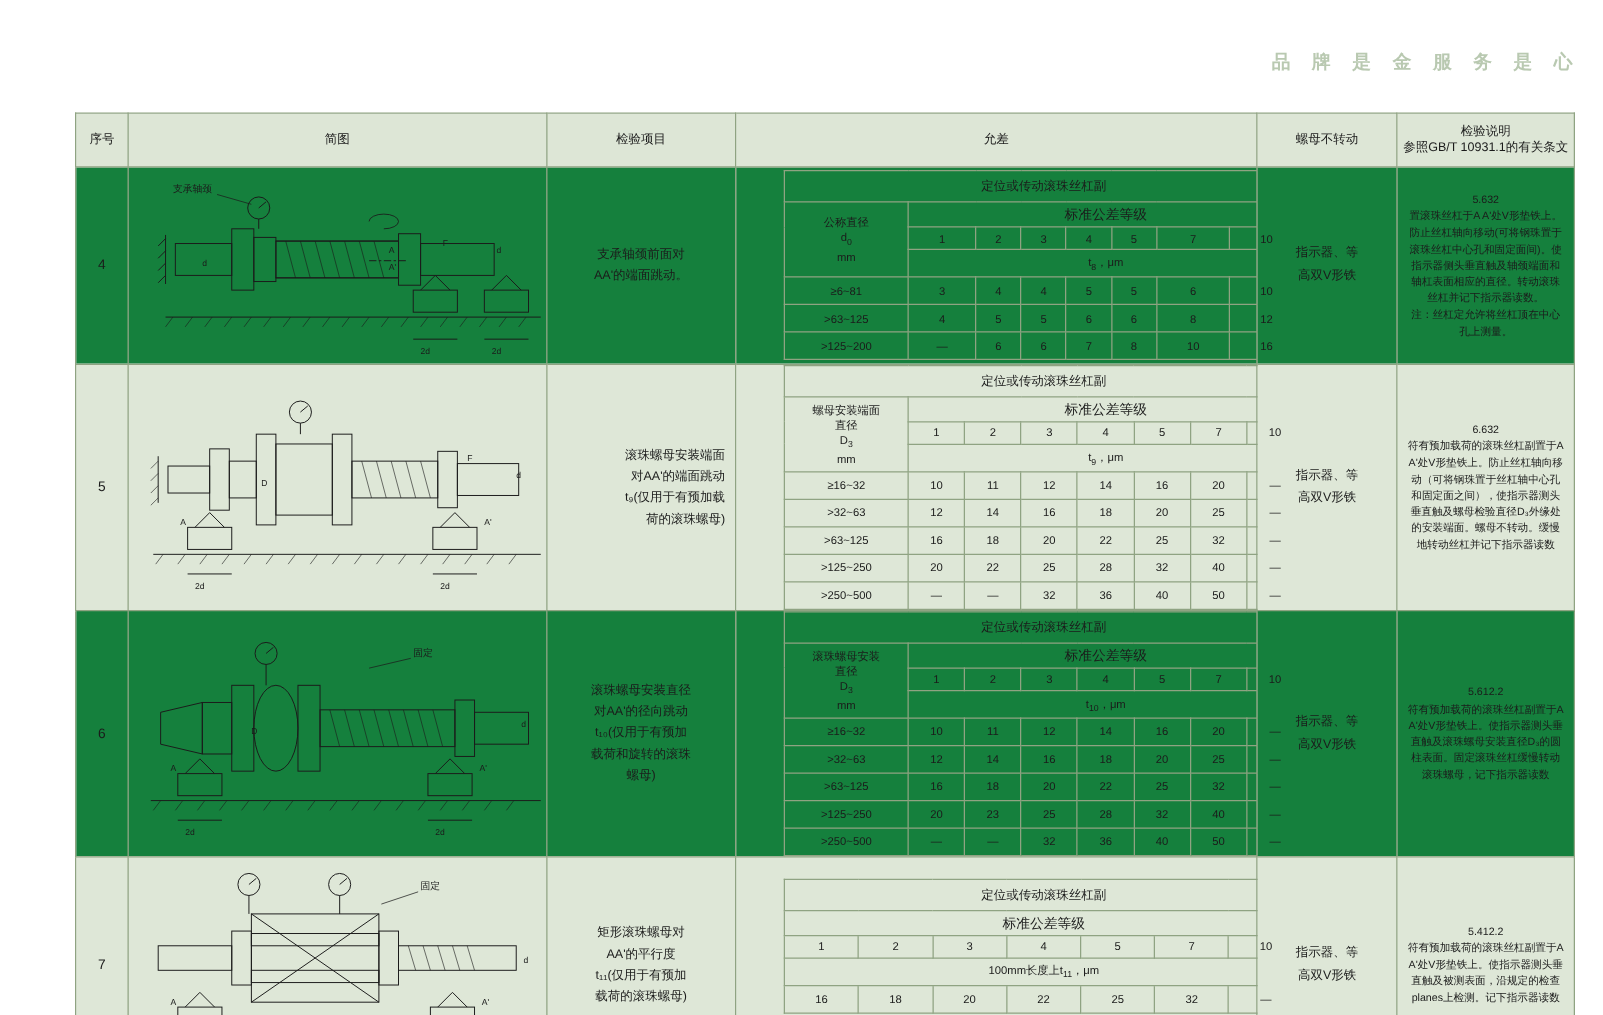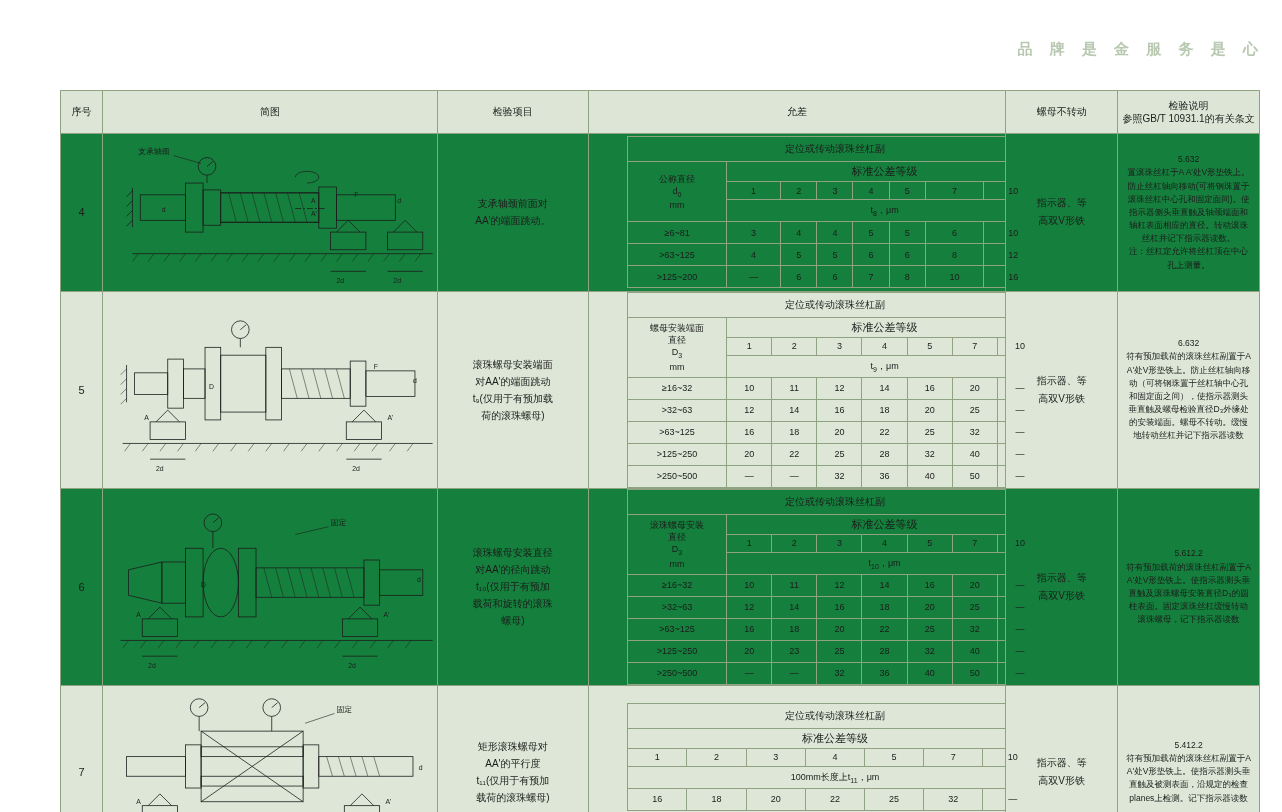--- a/index.html
+++ b/index.html
@@ -317,21 +317,21 @@
               <text class="lbl-sm" x="42" y="118">A</text>
               <text class="lbl-sm" x="290" y="118">A'</text>
               <text class="lbl-sm" x="108" y="86">D</text>
               <text class="lbl-sm" x="276" y="66">F</text>
               <text class="lbl-sm" x="316" y="80">d</text>
               <text class="lbl-sm" x="54" y="170">2d</text>
               <text class="lbl-sm" x="254" y="170">2d</text>
             </svg>
           </div>
         </td>
-        <td class="cell-item" style="white-space: pre-line;">滚珠螺母安装端面
+        <td class="cell-item" style="white-space: pre-line; text-align: right;">滚珠螺母安装端面
 对AA'的端面跳动
 t₉(仅用于有预加载
 荷的滚珠螺母)</td>
         <td class="cell-tol">
           <table class="tol">
             <tbody>
                 <tr>
               <td class="tol-title" colspan="8">定位或传动滚珠丝杠副</td>
             </tr>
             <tr>

